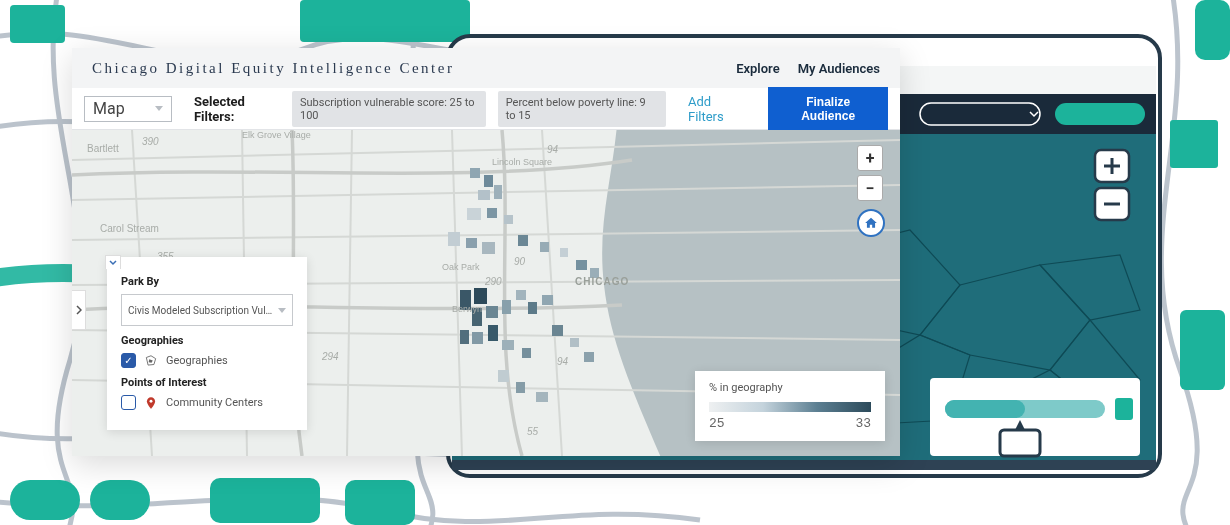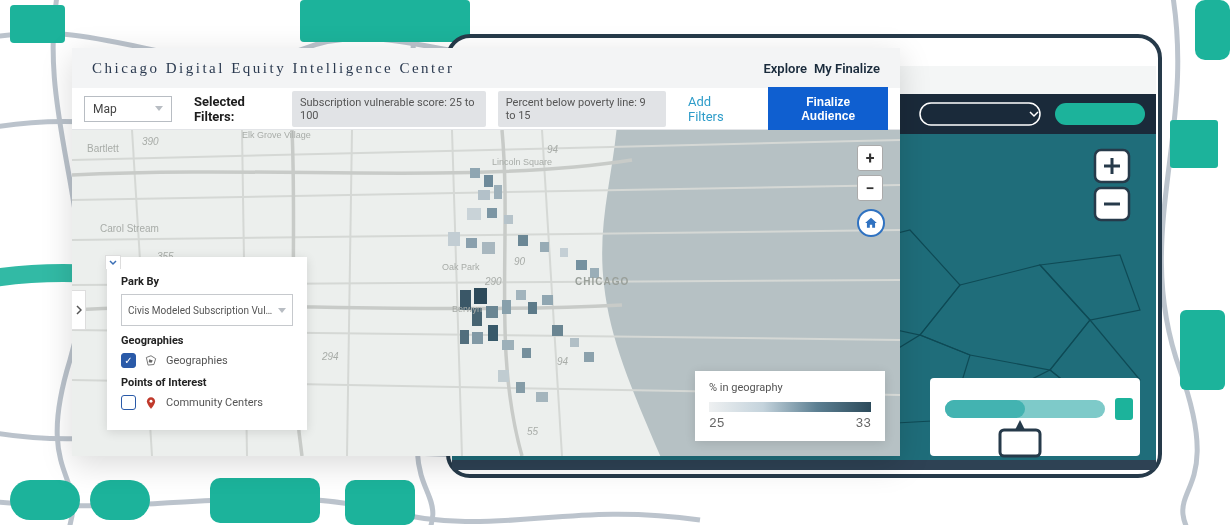--- a/index.html
+++ b/index.html
@@ -43,21 +43,21 @@
   padding: 0 20px;
 }
 .app-title {
   font-family: Georgia, serif;
   letter-spacing: 2.5px;
   font-size: 15px;
   color: #2b3a50;
 }
 .header-nav {
   display: flex;
-  gap: 7px;
+  gap: 18px;
 }
 .header-nav span {
   font-size: 13px;
   font-weight: 600;
   color: #1a2b3c;
   cursor: pointer;
 }
 
 
 .filter-bar {
@@ -66,21 +66,21 @@
   display: flex;
   align-items: center;
   padding: 0 12px;
   gap: 12px;
   background: #fff;
 }
 .view-dropdown {
   width: 95px;
   height: 26px;
   border: 1px solid #b8bdc3;
-  font-size: 12px;
+  font-size: 16px;
   color: #444;
   display: flex;
   align-items: center;
   justify-content: space-between;
   padding: 0 8px;
   cursor: pointer;
   background: #fff;
 }
 .dropdown-caret {
   width: 0; height: 0;
@@ -362,21 +362,21 @@
     <path d="M1015,430 l5,-10 l5,10" fill="#263a4a"></path>
     <rect x="452" y="460" width="704" height="10" fill="#2e4254"></rect>
   </g>
 </svg>
 
 <div class="app-card">
   <div class="app-header">
     <div class="app-title">Chicago Digital Equity Intelligence Center</div>
     <div class="header-nav">
       <span>Explore</span>
-      <span>My Finalize</span>
+      <span>My Audiences</span>
     </div>
   </div>
 
   <div class="filter-bar">
     <div class="view-dropdown">
       <span>Map</span>
       <span class="dropdown-caret"></span>
     </div>
     <span class="filters-label">Selected Filters:</span>
     <span class="filter-chip">Subscription vulnerable score: 25 to 100</span>

